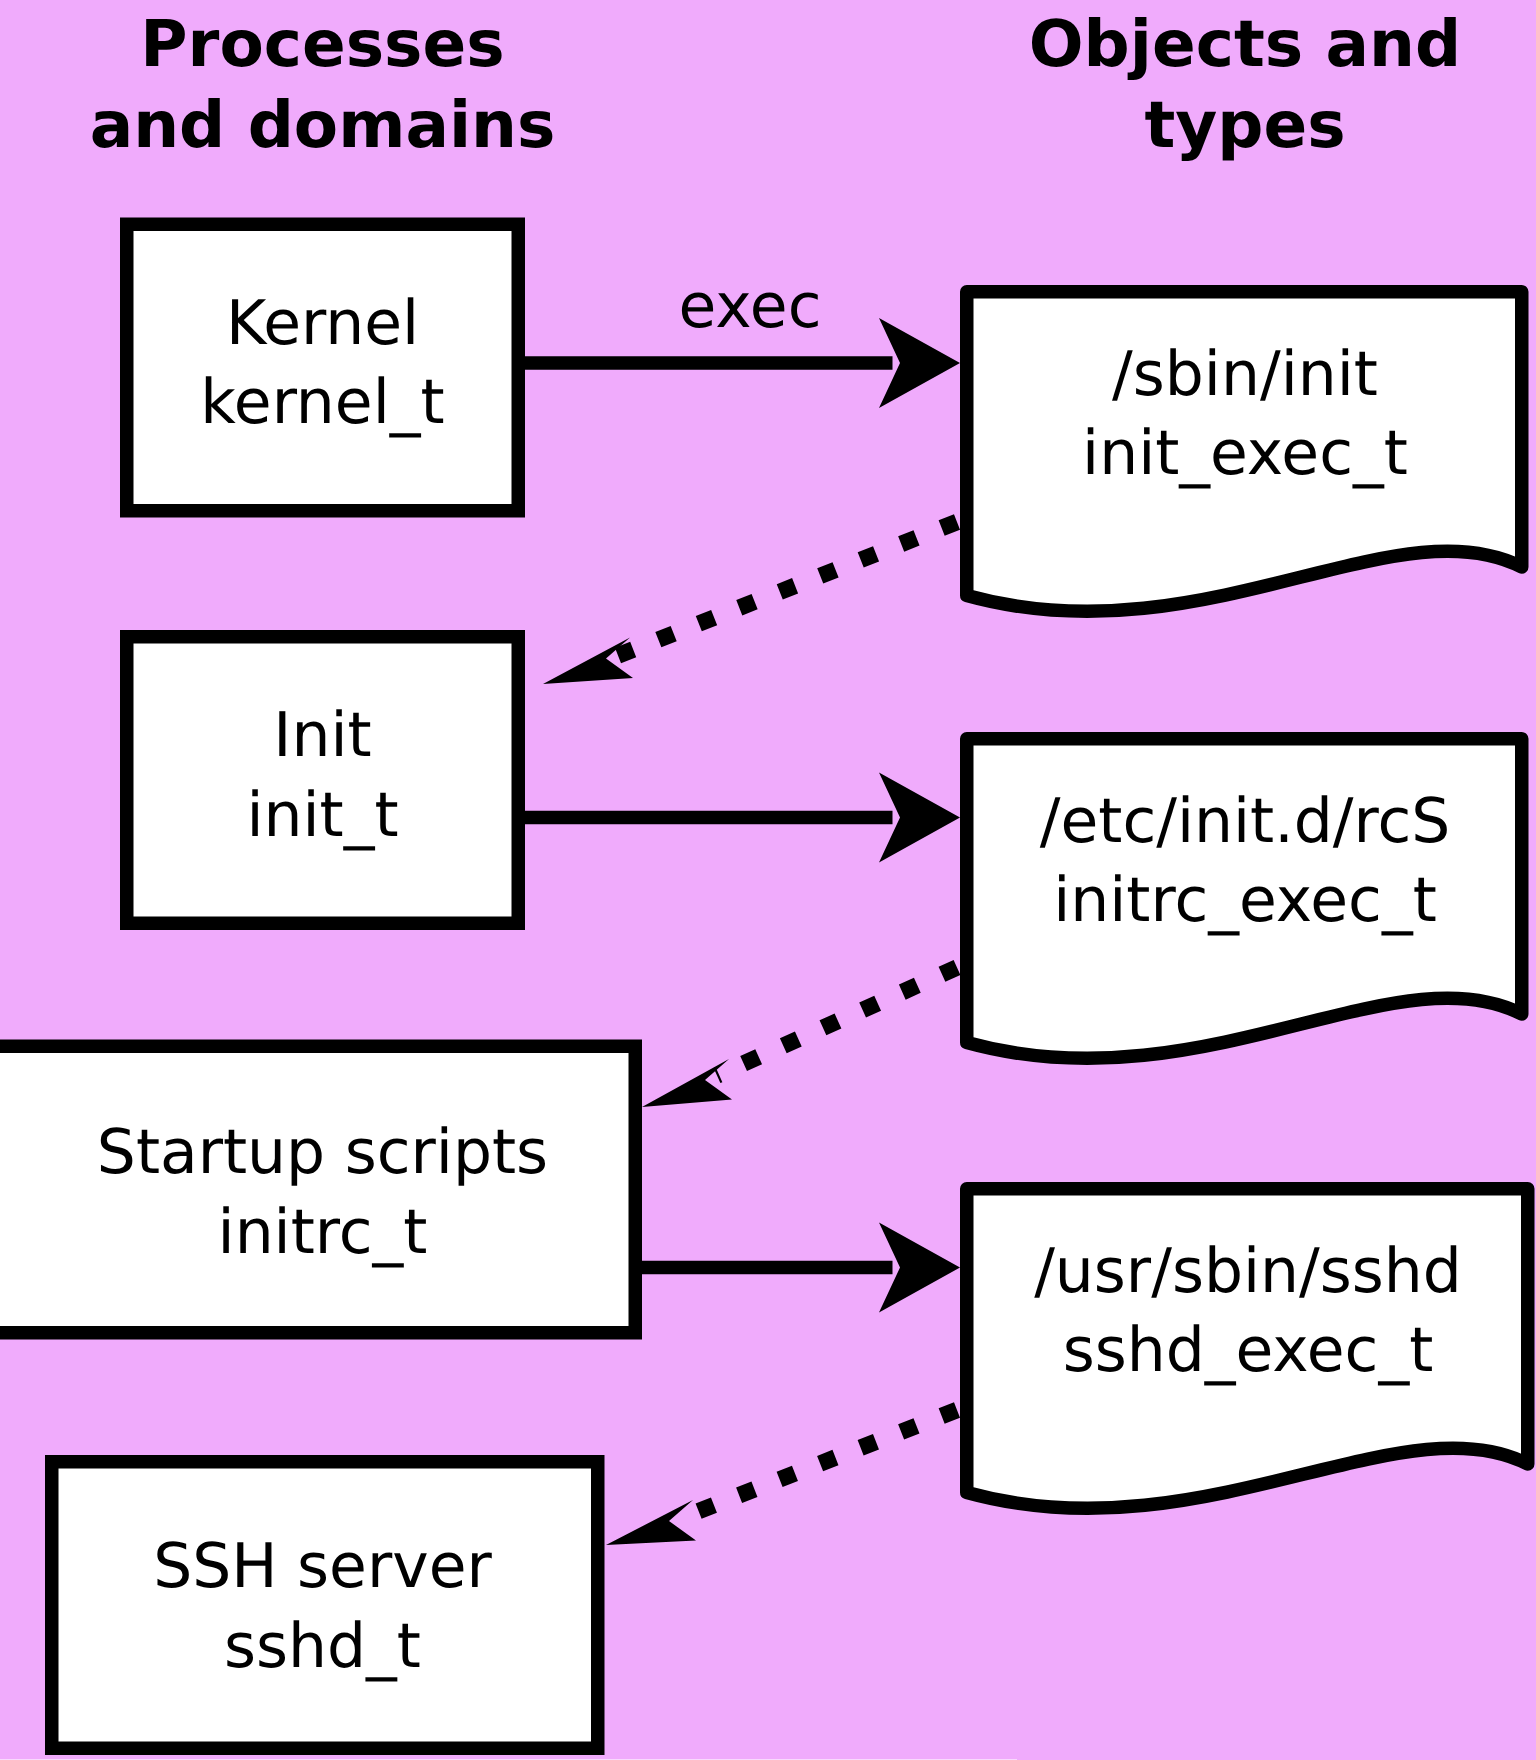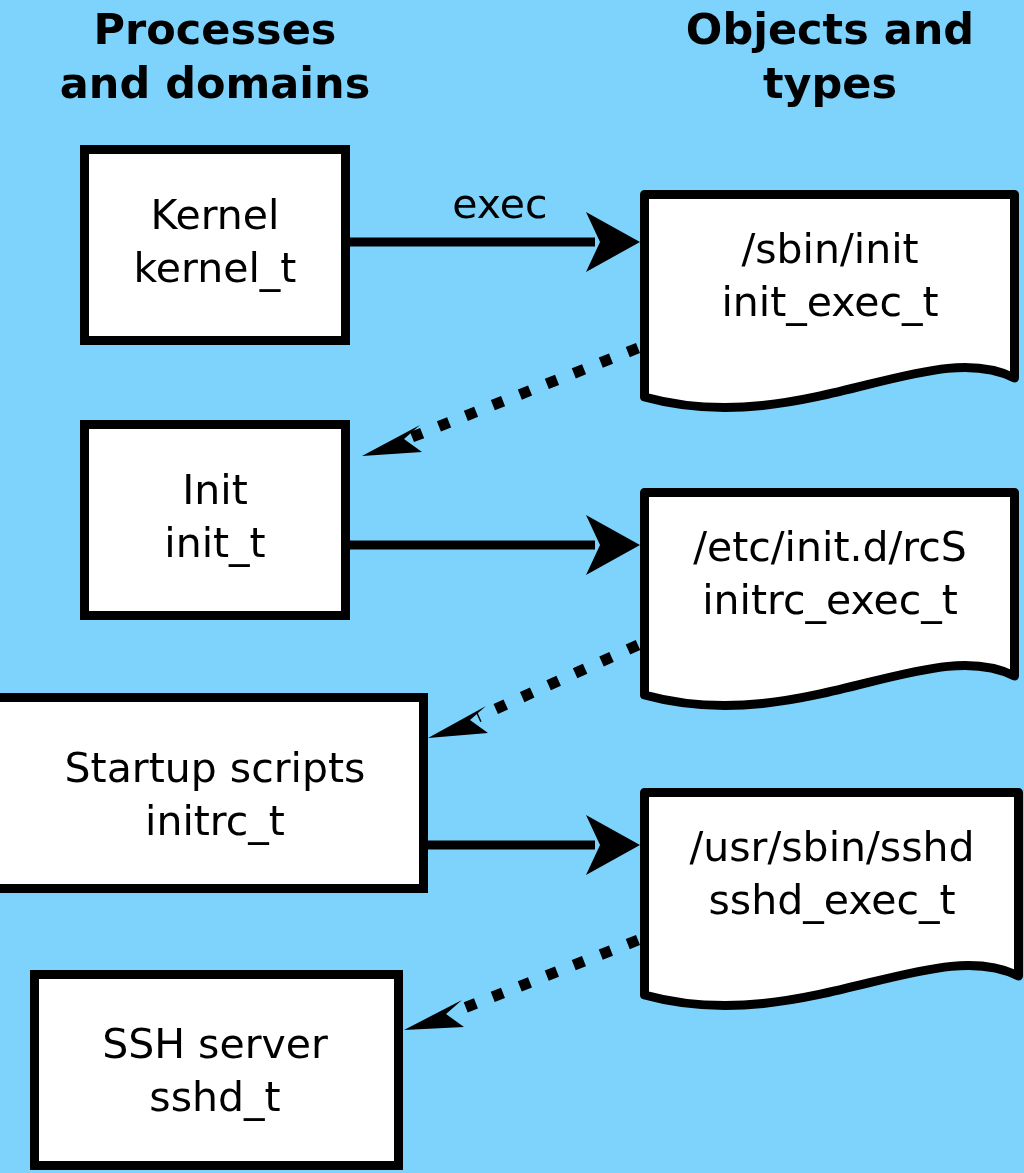--- a/index.html
+++ b/index.html
@@ -10,21 +10,21 @@
   body {
     width: 1024px;
     height: 1173px;
     overflow: hidden;
     font-family: "DejaVu Sans", "Liberation Sans", sans-serif;
   }
   #diagram-root {
     position: relative;
     width: 1024px;
     height: 1173px;
-    background: #7dd3fc;
+    background: #f0abfc;
   }
   svg#diagram-canvas {
     position: absolute;
     top: 0;
     left: 0;
     width: 1024px;
     height: 1173px;
     display: block;
   }
   .col-header {

